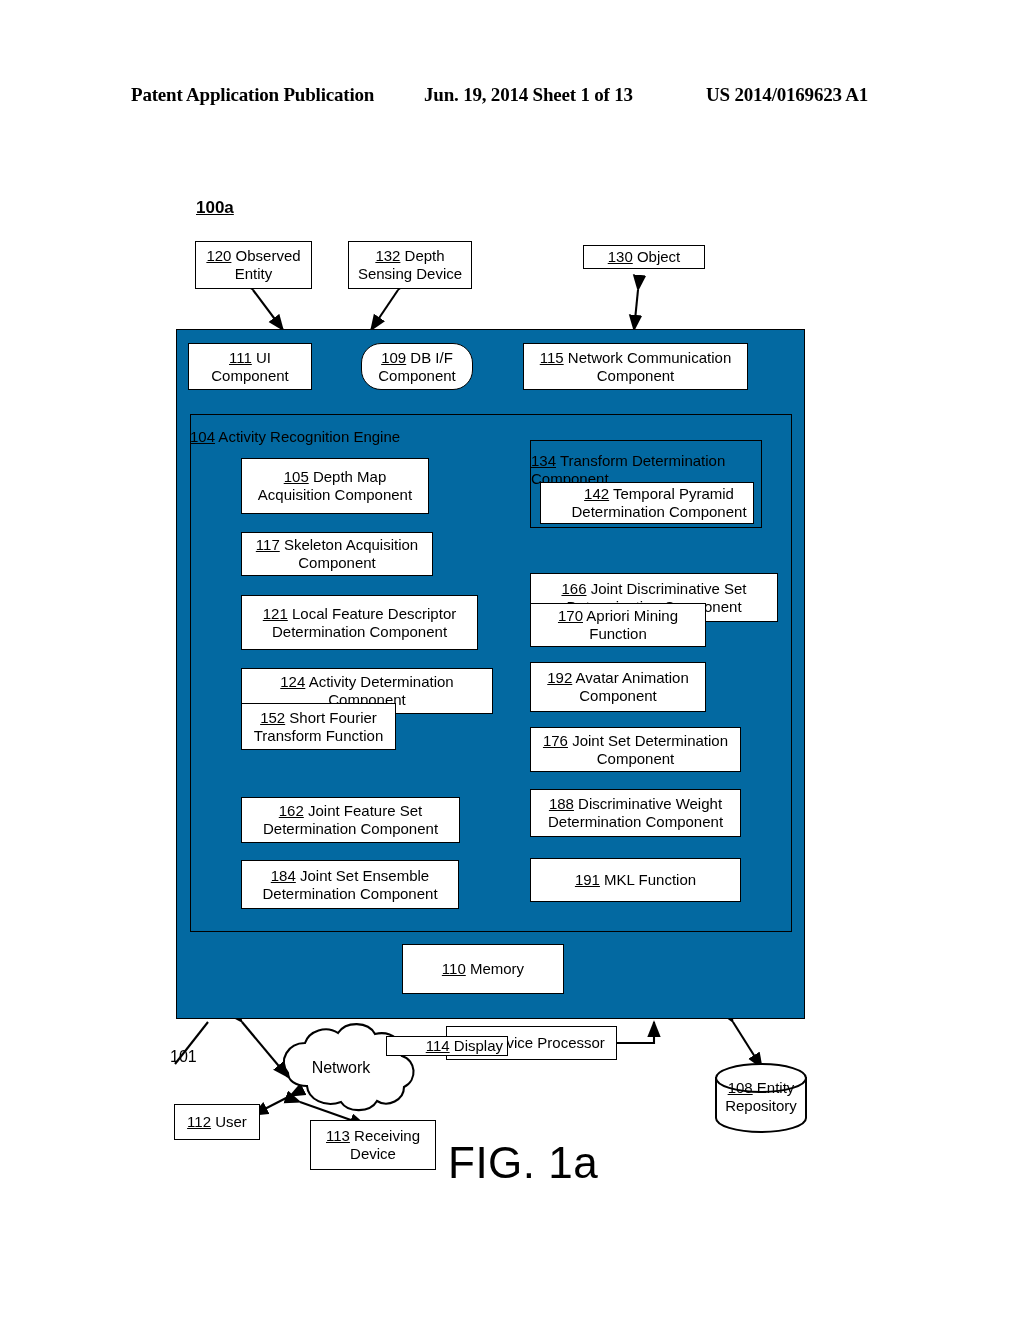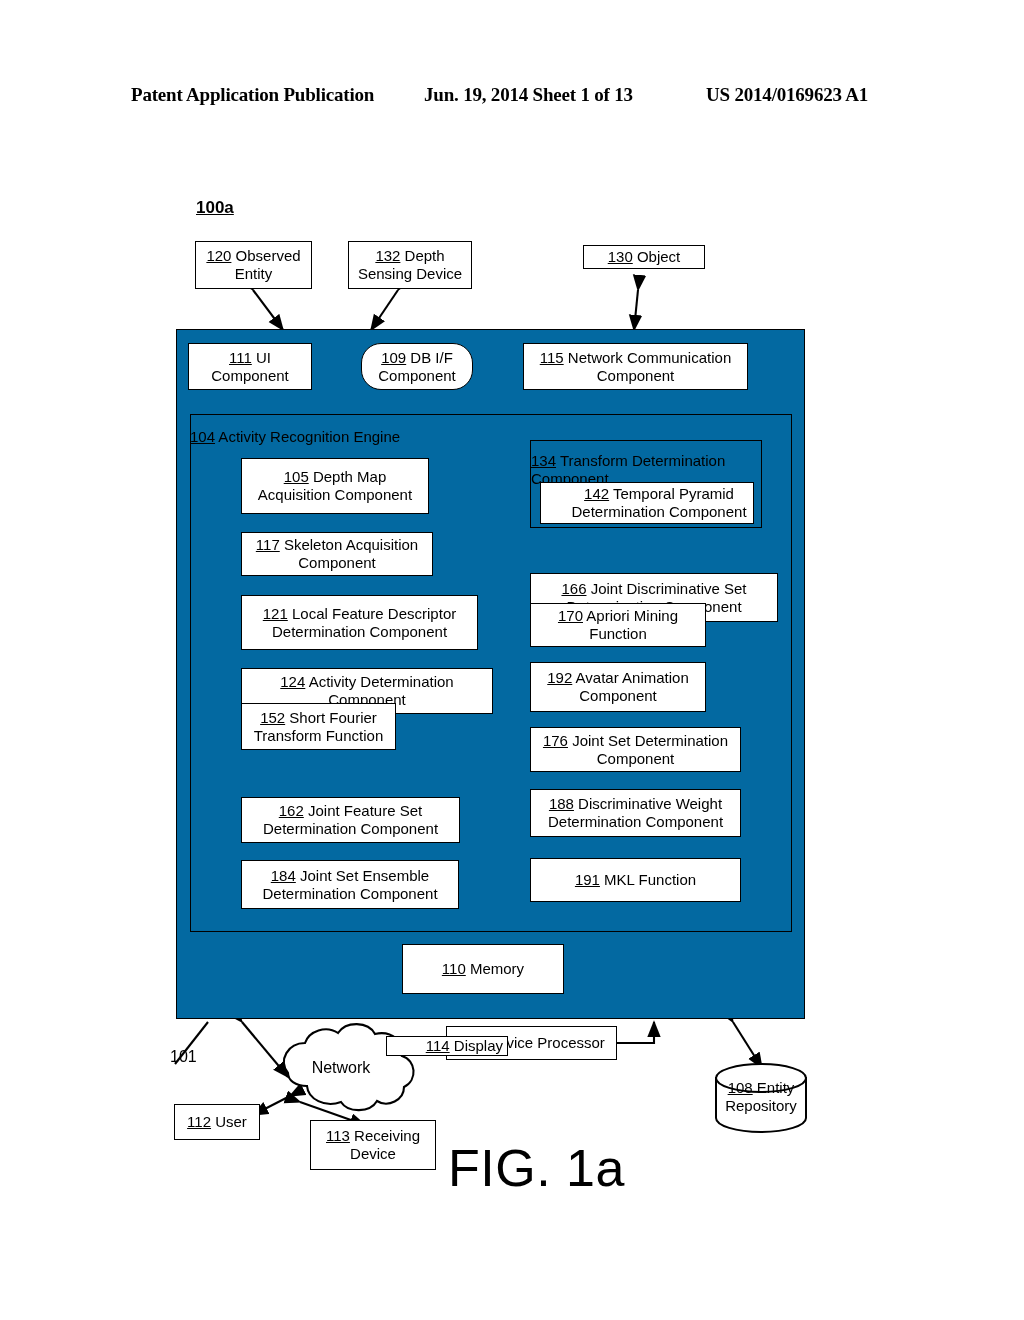--- a/index.html
+++ b/index.html
@@ -67,21 +67,21 @@
   }
 
   .label-plain {
     position: absolute;
     font-size: 16px;
     white-space: nowrap;
   }
 
   .fig-label {
     position: absolute;
-    font-size: 52px;
+    font-size: 44px;
     letter-spacing: 0.5px;
     white-space: nowrap;
   }
 
   .tag-100a {
     position: absolute;
     font-weight: bold;
     font-size: 17px;
     text-decoration: underline;
     white-space: nowrap;

